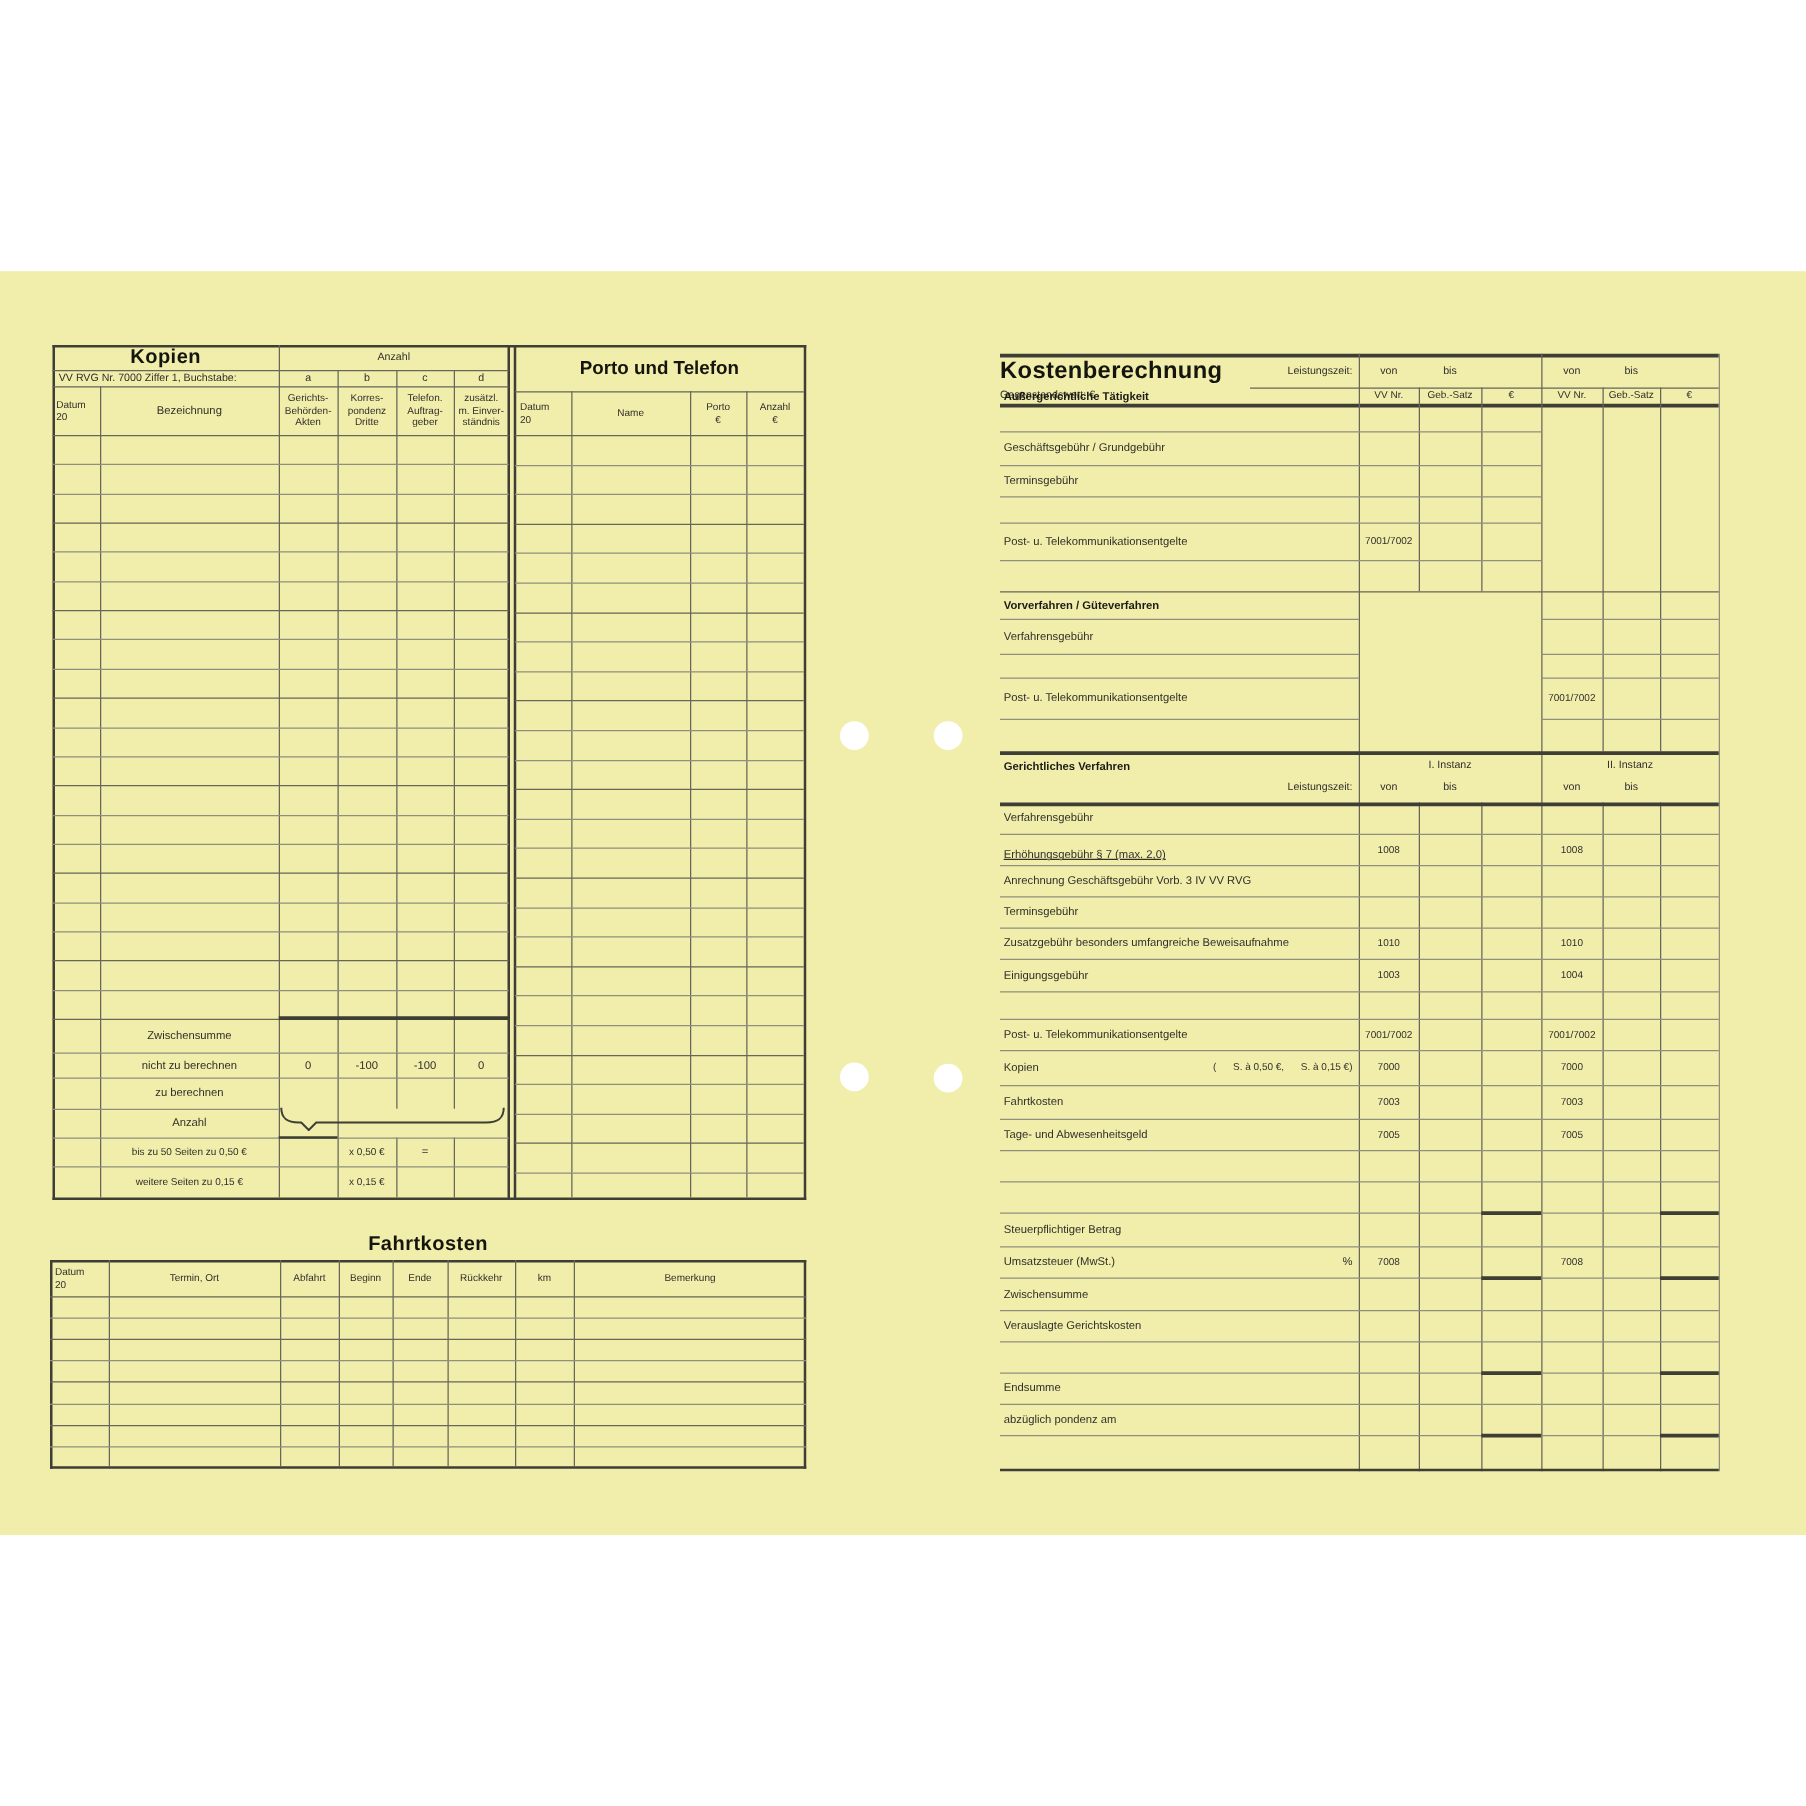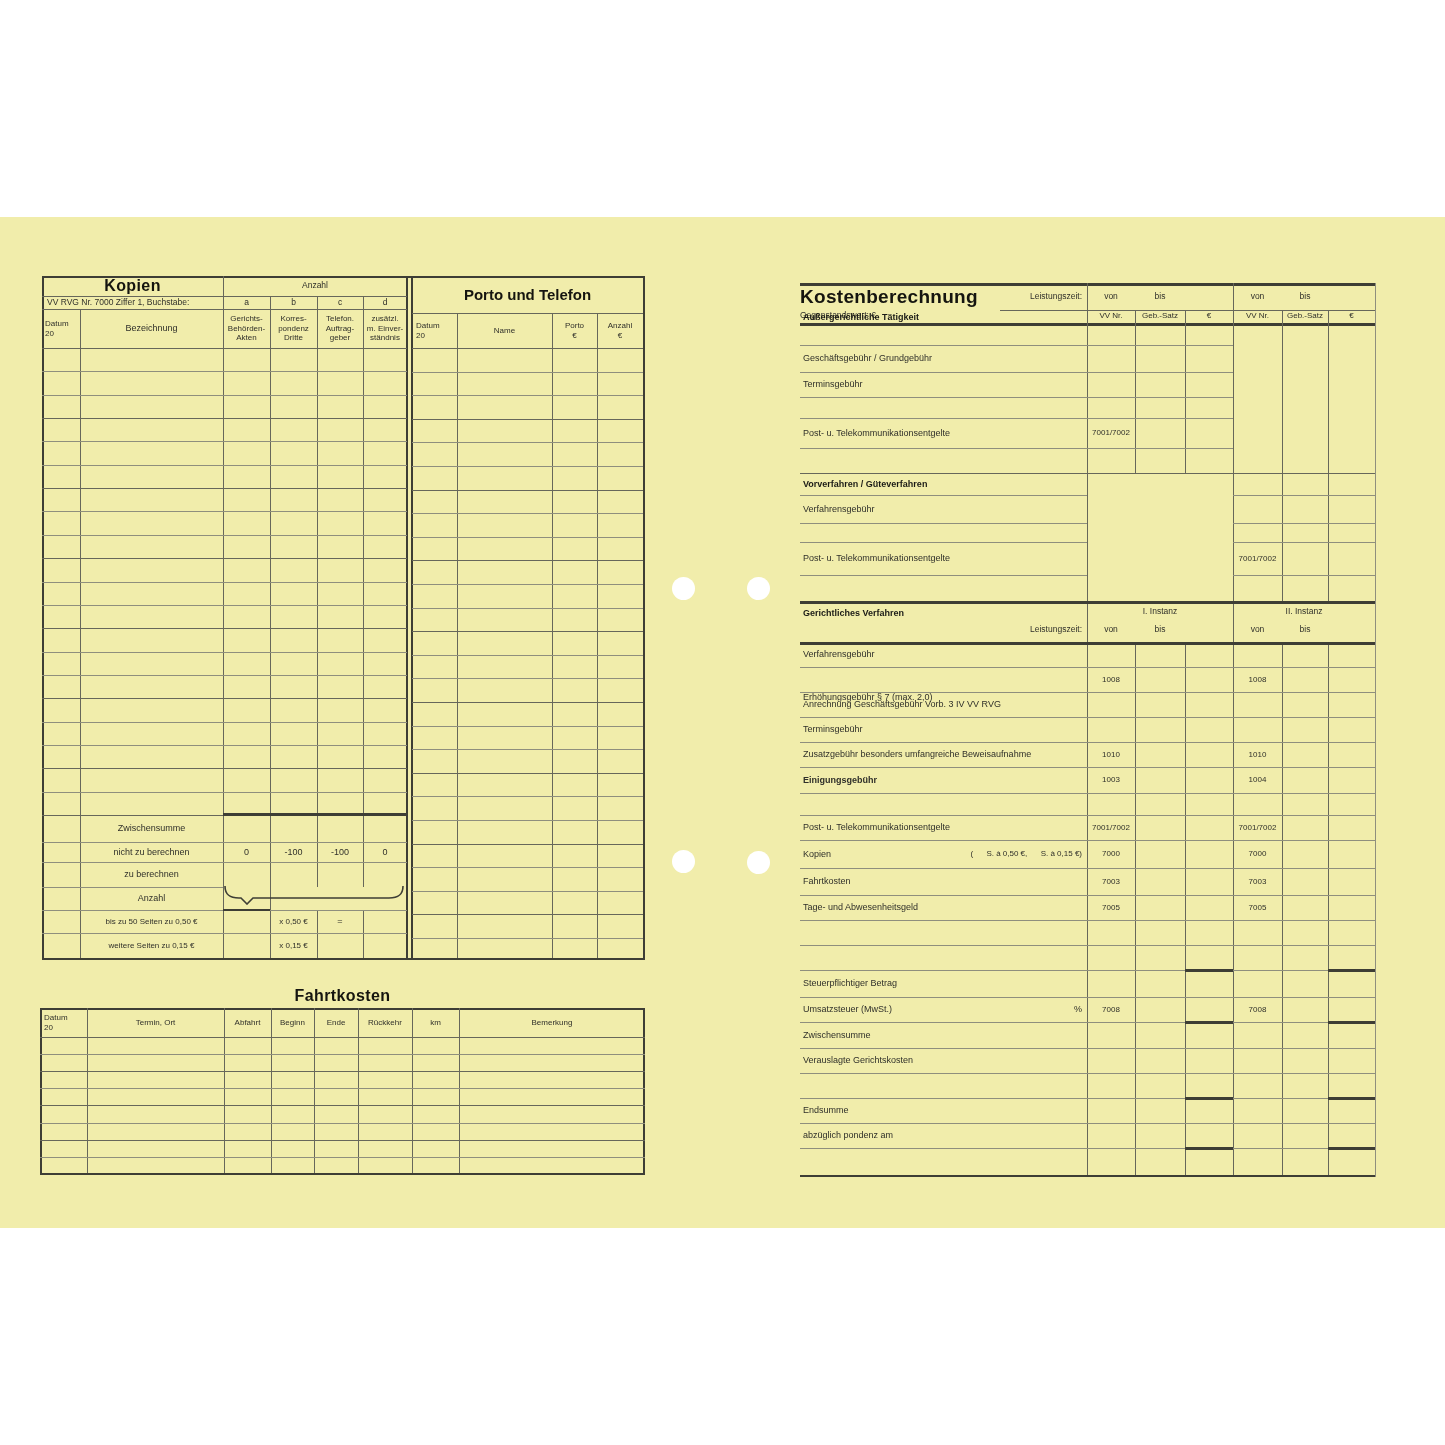--- a/index.html
+++ b/index.html
@@ -231,33 +231,33 @@
       <div class="t c s85" style="left: 1087px; top: 386px; width: 146px; height: 18px;">I. Instanz</div>
       <div class="t c s85" style="left: 1233px; top: 386px; width: 142px; height: 18px;">II. Instanz</div>
       <div class="t r s85" style="left: 960px; top: 404px; width: 122px; height: 18px;">Leistungszeit:</div>
       <div class="t c s85" style="left: 1087px; top: 404px; width: 48px; height: 18px;">von</div>
       <div class="t c s85" style="left: 1135px; top: 404px; width: 50px; height: 18px;">bis</div>
       <div class="t c s85" style="left: 1233px; top: 404px; width: 49px; height: 18px;">von</div>
       <div class="t c s85" style="left: 1282px; top: 404px; width: 46px; height: 18px;">bis</div>
       <div class="ln" style="left: 800px; top: 450px; width: 575px; height: 1px; background: rgb(143, 143, 125);"></div>
       <div class="t s9" style="left: 803px; top: 425px; width: 282px; height: 25px;">Verfahrensgebühr</div>
       <div class="ln" style="left: 800px; top: 475px; width: 575px; height: 1px; background: rgb(143, 143, 125);"></div>
-      <div class="t s9" style="left: 803px; top: 468px; width: 282px; height: 25px;">Erhöhungsgebühr § 7 (max. 2,0)</div>
+      <div class="t s9" style="left: 803px; top: 454px; width: 282px; height: 25px; text-decoration: underline;">Erhöhungsgebühr § 7 (max. 2,0)</div>
       <div class="t c s8" style="left: 1087px; top: 450px; width: 48px; height: 25px;">1008</div>
       <div class="t c s8" style="left: 1233px; top: 450px; width: 49px; height: 25px;">1008</div>
       <div class="ln" style="left: 800px; top: 500px; width: 575px; height: 1px; background: rgb(143, 143, 125);"></div>
       <div class="t s9" style="left: 803px; top: 475px; width: 282px; height: 25px;">Anrechnung Geschäftsgebühr Vorb. 3 IV VV RVG</div>
       <div class="ln" style="left: 800px; top: 525px; width: 575px; height: 1px; background: rgb(143, 143, 125);"></div>
       <div class="t s9" style="left: 803px; top: 500px; width: 282px; height: 25px;">Terminsgebühr</div>
       <div class="ln" style="left: 800px; top: 550px; width: 575px; height: 1px; background: rgb(143, 143, 125);"></div>
       <div class="t s9" style="left: 803px; top: 525px; width: 282px; height: 25px;">Zusatzgebühr besonders umfangreiche Beweisaufnahme</div>
       <div class="t c s8" style="left: 1087px; top: 525px; width: 48px; height: 25px;">1010</div>
       <div class="t c s8" style="left: 1233px; top: 525px; width: 49px; height: 25px;">1010</div>
       <div class="ln" style="left: 800px; top: 576px; width: 575px; height: 1px; background: rgb(143, 143, 125);"></div>
-      <div class="t s9" style="left: 803px; top: 550px; width: 282px; height: 26px; font-weight: bold;">Einigungsgebühr</div>
+      <div class="t s9" style="left: 803px; top: 550px; width: 282px; height: 26px;">Einigungsgebühr</div>
       <div class="t c s8" style="left: 1087px; top: 550px; width: 48px; height: 26px;">1003</div>
       <div class="t c s8" style="left: 1233px; top: 550px; width: 49px; height: 26px;">1004</div>
       <div class="ln" style="left: 800px; top: 598px; width: 575px; height: 1px; background: rgb(143, 143, 125);"></div>
       <div class="ln" style="left: 800px; top: 623px; width: 575px; height: 1px; background: rgb(143, 143, 125);"></div>
       <div class="t s9" style="left: 803px; top: 598px; width: 282px; height: 25px;">Post- u. Telekommunikationsentgelte</div>
       <div class="t c s8" style="left: 1087px; top: 598px; width: 48px; height: 25px;">7001/7002</div>
       <div class="t c s8" style="left: 1233px; top: 598px; width: 49px; height: 25px;">7001/7002</div>
       <div class="ln" style="left: 800px; top: 651px; width: 575px; height: 1px; background: rgb(143, 143, 125);"></div>
       <div class="t s9" style="left: 803px; top: 623px; width: 282px; height: 28px;">Kopien</div>
       <div class="t r s8 nw" style="left: 860px; top: 623px; width: 222px; height: 28px;">(      S. à 0,50 €,      S. à 0,15 €)</div>

